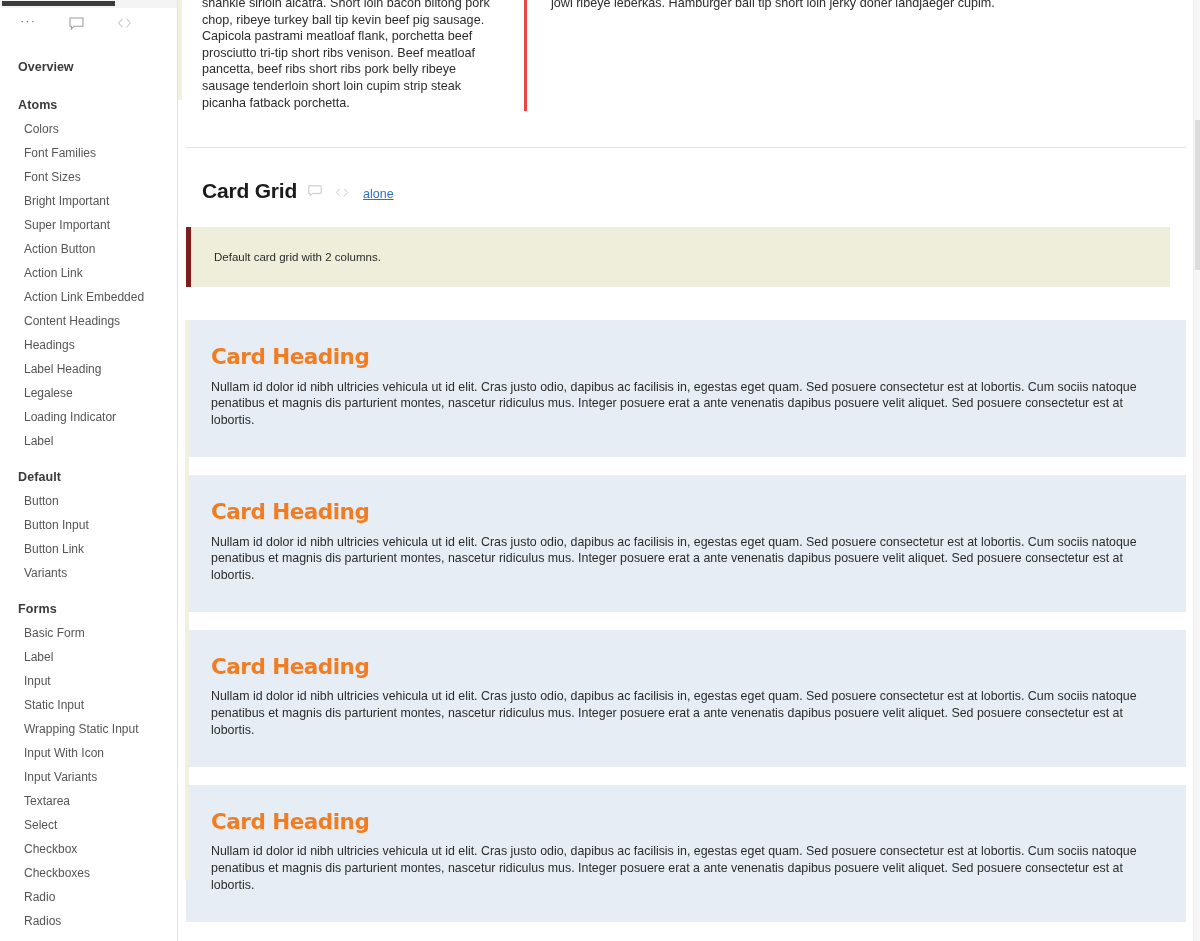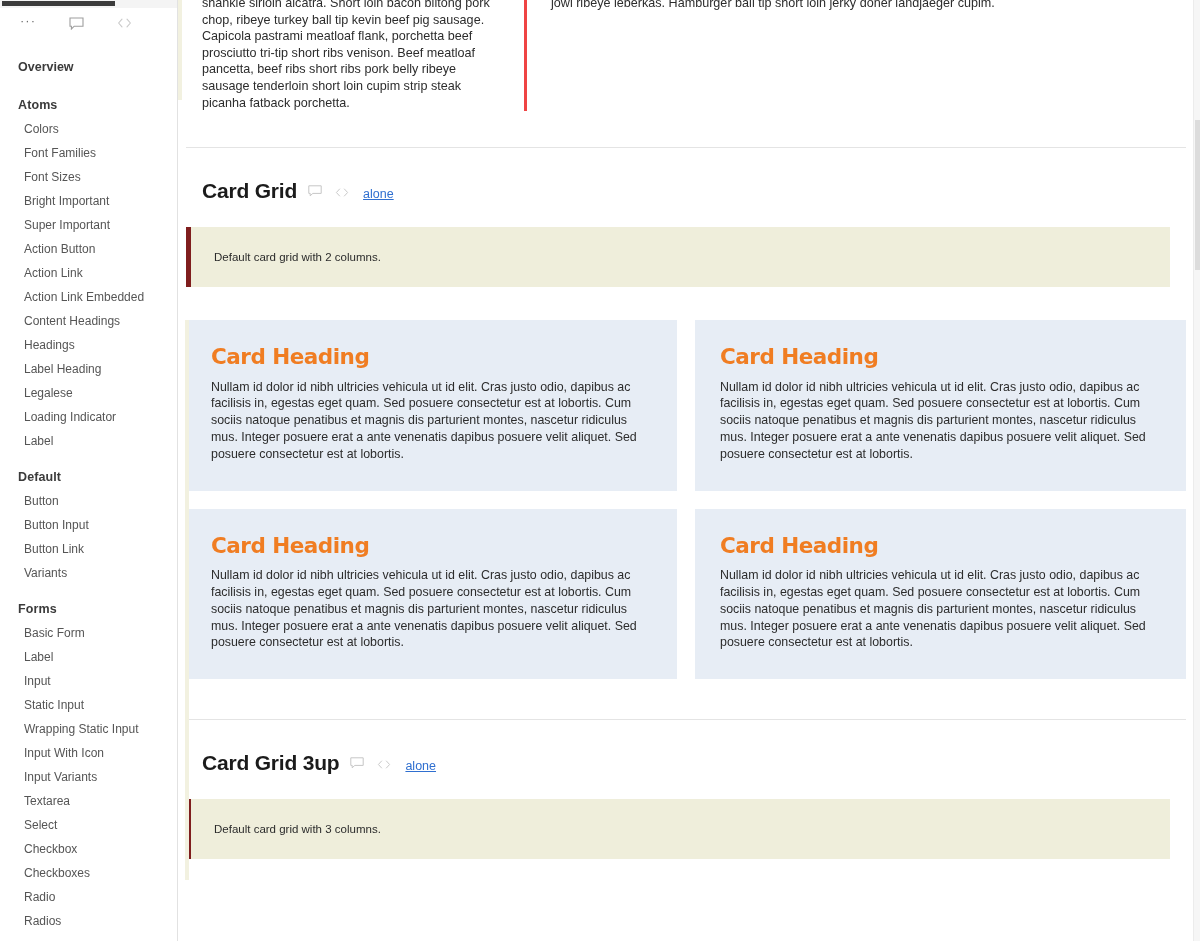--- a/index.html
+++ b/index.html
@@ -121,21 +121,21 @@
     border-left: 5px solid #7f1d1d;
     color: #2b2b2b; font-size: 11.5px;
     padding: 24px 0 24px 23px;
     margin: 0 16px 0 1px;
   }
 
   .card-grid {
     display: grid; gap: 18px;
     padding: 0 0 0 1px;
   }
-  .card-grid.cols-2 { grid-template-columns: 1fr 1fr; }
+  .card-grid.cols-2 { grid-template-columns: 1fr; }
   .card {
     background: #e7edf5;
     padding: 26px 24px 28px 25px;
   }
   .card-heading {
     color: #f07d22;
     font-family: "DejaVu Sans", sans-serif;
     font-size: 21.5px; font-weight: bold; letter-spacing: -0.5px;
     margin: 0 0 11px 0; line-height: 1;
   }

